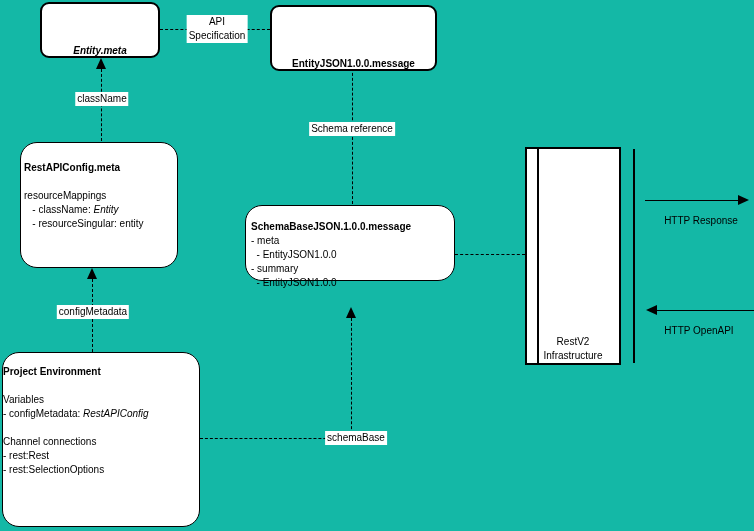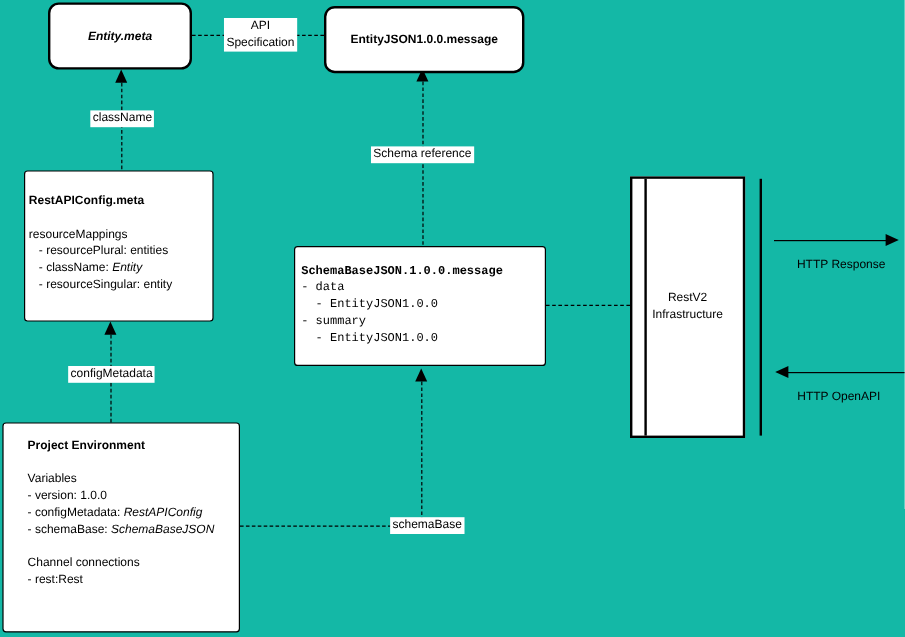--- a/index.html
+++ b/index.html
@@ -3,22 +3,22 @@
 <meta charset="utf-8">
 <style>
   * { margin:0; padding:0; box-sizing:border-box; }
   html,body { background:#ffffff; }
   body { font-family:"Liberation Sans", sans-serif; color:#000; }
   .canvas { position:relative; width:754px; height:531px; background:#14b8a6; overflow:hidden; font-size:10px; }
 
   .node { position:absolute; background:#fff; border:1.3px solid #000; }
   .thick { border-width:2px; }
   .rounded-sm { border-radius:9px; }
-  .rounded-lg { border-radius:3px; }
-  .center-text { display:flex; align-items:center; justify-content:center; text-align:center; }
+  .rounded-lg { border-radius:17px; }
+  .center-text { display:flex; align-items:flex-end; justify-content:center; text-align:center; }
   .bold { font-weight:bold; }
   .it { font-style:italic; }
 
   .node-title { font-weight:bold; line-height:14px; white-space:pre; }
   .tline { line-height:14px; white-space:pre; }
   .spacer { height:14px; }
 
   .edge { position:absolute; }
   .dash-h { border-top:1.3px dashed #000; height:0; }
   .dash-v { border-left:1.3px dashed #000; width:0; }
@@ -82,51 +82,49 @@
   <div class="edge-label" style="left:356px; top:438px;">schemaBase</div>
 
   <div class="edge-label no-bg" style="left:701px; top:221px;">HTTP Response</div>
 
   <div class="edge-label no-bg" style="left:699px; top:331px;">HTTP OpenAPI</div>
 
   <div class="node thick rounded-sm center-text" style="left:40px; top:2px; width:120px; height:56px;">
     <span class="bold it">Entity.meta</span>
   </div>
 
-  <div class="node thick rounded-sm center-text" style="left:270px; top:5px; width:167px; height:56px;">
+  <div class="node thick rounded-sm center-text" style="left:270px; top:5px; width:167px; height:66px;">
     <span class="bold">EntityJSON1.0.0.message</span>
   </div>
 
   <div class="node rounded-lg" style="left:20px; top:142px; width:158px; height:126px; padding:18px 4px 0 3px;">
     <div class="node-title">RestAPIConfig.meta</div>
     <div class="spacer"></div>
     <div class="tline"><span>resourceMappings</span><span class="it"></span></div>
-    <div class="tline"><span>   - resourcePlural: entities</span><span class="it"></span></div>
     <div class="tline"><span>   - className: </span><span class="it">Entity</span></div>
     <div class="tline"><span>   - resourceSingular: entity</span><span class="it"></span></div>
   </div>
 
-  <div class="node rounded-lg" style="left:245px; top:205px; width:210px; height:100px; padding:14px 4px 0 5px;font-family:Liberation Mono, monospace;">
+  <div class="node rounded-lg" style="left:245px; top:205px; width:210px; height:76px; padding:14px 4px 0 5px;">
     <div class="node-title">SchemaBaseJSON.1.0.0.message</div>
-    <div class="tline"><span>- data</span><span class="it"></span></div>
+    <div class="tline"><span>- meta</span><span class="it"></span></div>
     <div class="tline"><span>  - EntityJSON1.0.0</span><span class="it"></span></div>
     <div class="tline"><span>- summary</span><span class="it"></span></div>
     <div class="tline"><span>  - EntityJSON1.0.0</span><span class="it"></span></div>
   </div>
 
-  <div class="node rounded-lg" style="left:2px; top:352px; width:198px; height:175px; padding:12px 4px 0 20px;">
+  <div class="node rounded-lg" style="left:2px; top:352px; width:198px; height:175px; padding:12px 4px 0 0;">
     <div class="node-title">Project Environment</div>
     <div class="spacer"></div>
     <div class="tline">Variables</div>
-    <div class="tline"><span>- version: 1.0.0</span><span class="it"></span></div>
     <div class="tline"><span>- configMetadata: </span><span class="it">RestAPIConfig</span></div>
-    <div class="tline"><span>- schemaBase: </span><span class="it">SchemaBaseJSON</span></div>
     <div class="spacer"></div>
     <div class="tline">Channel connections</div>
     <div class="tline"><span>- rest:Rest</span><span class="it"></span></div>
+    <div class="tline"><span>- rest:SelectionOptions</span><span class="it"></span></div>
   </div>
 
   <div class="node thick center-text" style="left:525px; top:147px; width:96px; height:218px;">
     <div class="frame-line" style="left:10px;"></div>
     <div class="frame-line" style="left:106px;"></div>
     <div style="line-height:14px;">
       <div>RestV2</div>
       <div>Infrastructure</div>
     </div>
   </div>

